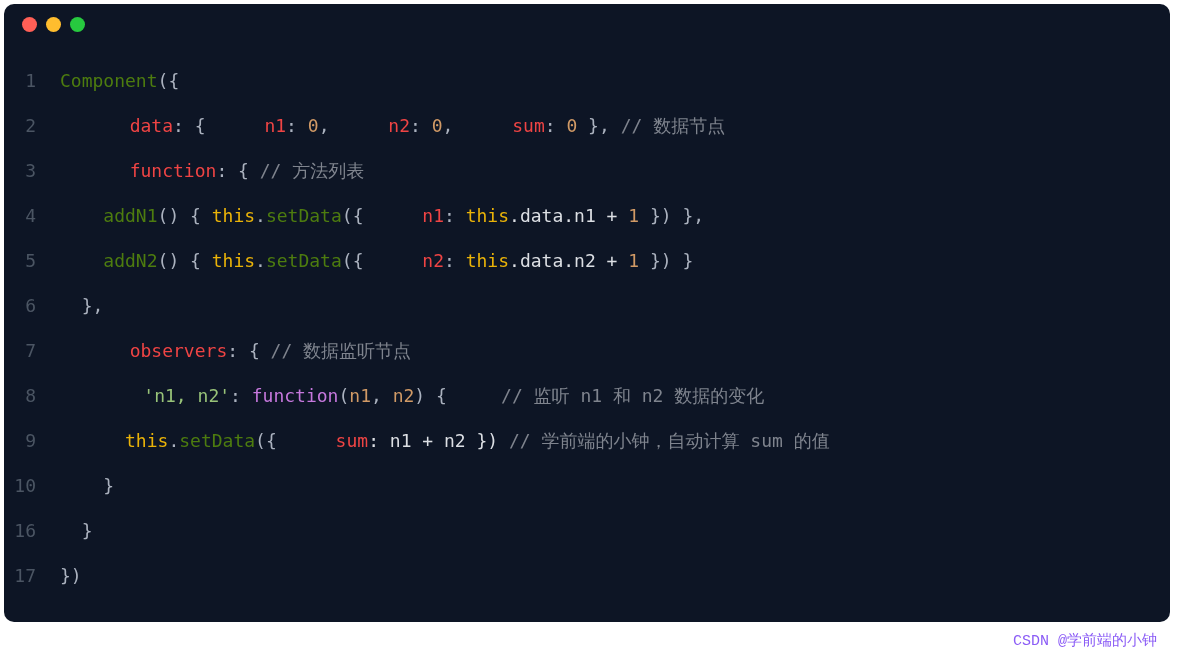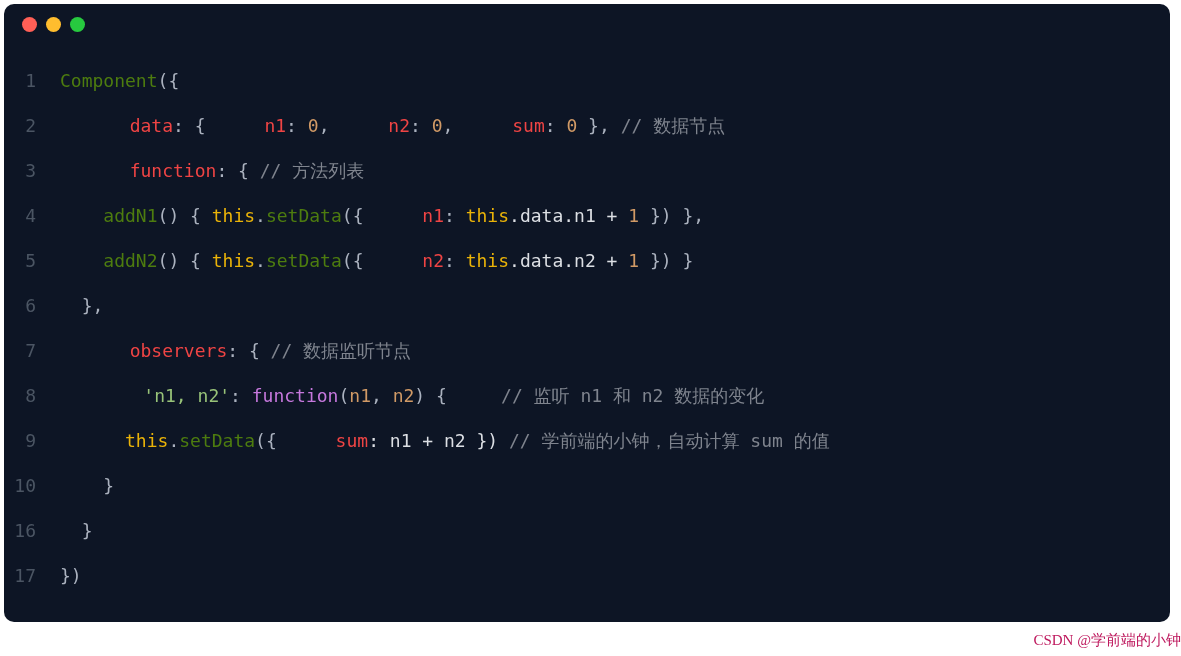--- a/index.html
+++ b/index.html
@@ -63,25 +63,25 @@
     .tok-prop    { color: #ef4444; margin-left: 48px; }
     .tok-punct   { color: #abb2bf; }
     .tok-num     { color: #d19a66; }
     .tok-str     { color: #98c379; margin-left: 40px; }
     .tok-key     { color: #c678dd; }
     .tok-comm    { color: #7f848e; font-style: normal; }
     .tok-this    { color: #eab308; }
     .tok-plain   { color: #dcdfe4; }
     .watermark {
       position: fixed;
-      right: 0;
+      right: 24px;
       bottom: 6px;
-      color: #be185d;
+      color: #8b5cf6;
       font-size: 15px;
-      font-family: Liberation Serif, serif;
+      font-family: Liberation Mono, monospace;
     }
   </style>
 </head>
 <body>
 
 <div class="window">
   <div class="titlebar">
     <div class="dot red"></div>
     <div class="dot yellow"></div>
     <div class="dot green"></div>

